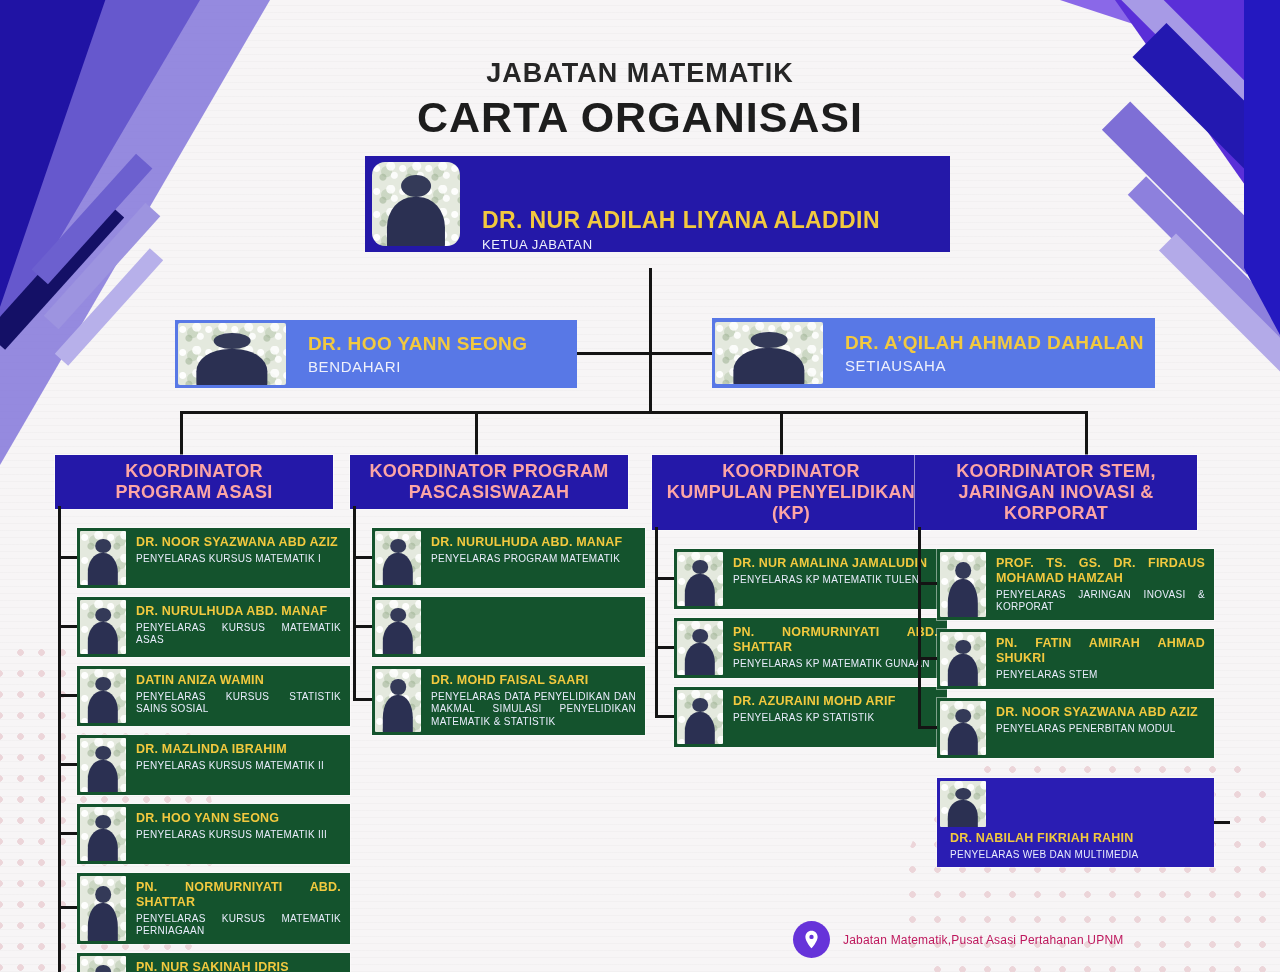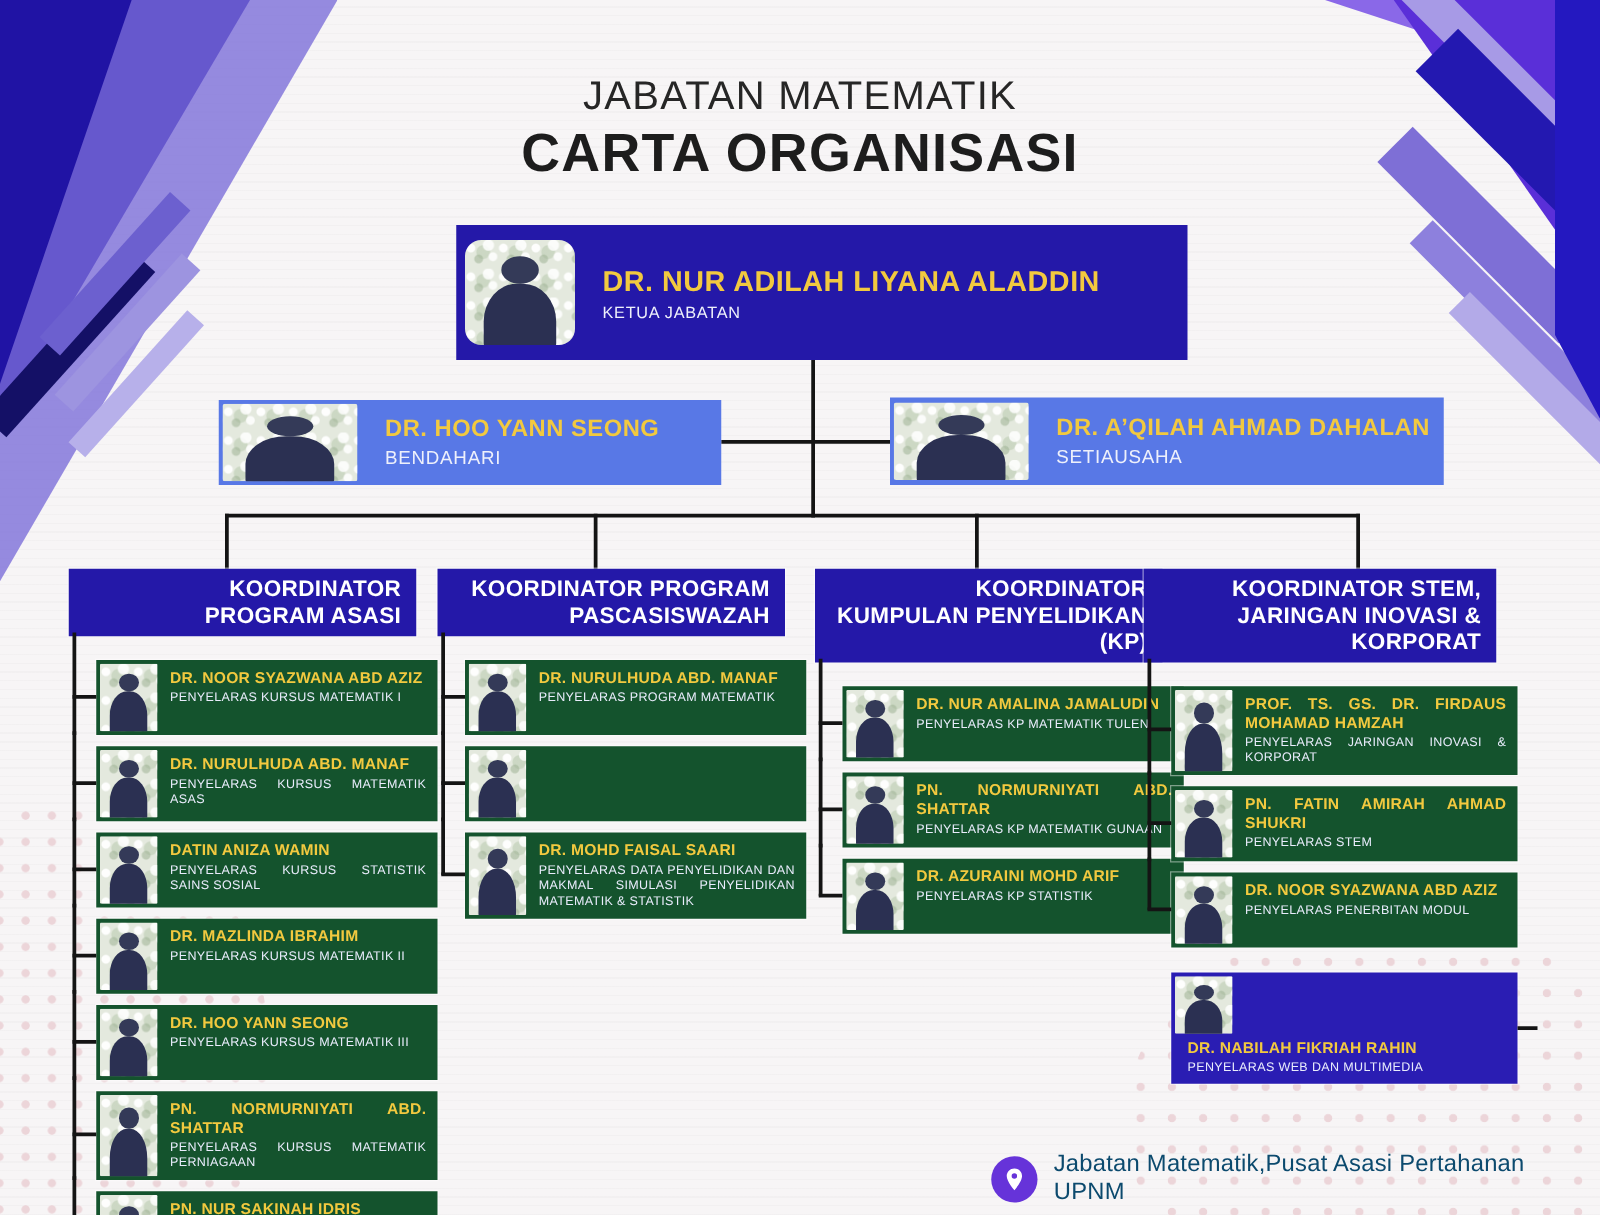--- a/index.html
+++ b/index.html
@@ -31,44 +31,44 @@
   .tr-s4{left:1104px;top:252px;width:225px;height:26px;background:#8d80dd;transform:rotate(45deg);}
   .tr-s5{left:1136px;top:306px;width:215px;height:24px;background:#b3aae8;transform:rotate(45deg);}
   .dots{position:absolute;border-radius:50%;
     background-image:radial-gradient(#ecd5d9 3px,transparent 3.6px);
     background-size:21px 21px;}
   .dots-bl{left:-95px;bottom:-70px;width:310px;height:400px;}
   .dots-br{right:-50px;bottom:-90px;width:430px;height:330px;background-size:25px 25px;}
   
   .chart{position:absolute;inset:0;z-index:2;}
   .titles{position:absolute;left:0;top:58px;width:100%;text-align:center;color:#262626;}
-  .t-dept{font-size:32px;letter-spacing:1px;font-weight:400;}
+  .t-dept{font-size:27px;letter-spacing:1px;font-weight:700;}
   .t-main{font-size:43px;font-weight:bold;letter-spacing:1px;margin-top:4px;color:#1d1d1d;}
   .card{position:absolute;display:flex;align-items:center;}
-  .head-card{left:365px;top:180px;width:585px;height:108px;background:#2418a8;padding:0;}
+  .head-card{left:365px;top:156px;width:585px;height:96px;background:#2418a8;padding:0;align-items:flex-end;}
   .head-card .photo{width:88px;height:84px;margin:6px 0 6px 7px;border-radius:13px;}
   .officer{background:#5878e6;}
   .officer-left{left:175px;top:320px;width:402px;height:68px;}
   .officer-right{left:712px;top:318px;width:443px;height:70px;}
   .officer .photo{width:108px;height:62px;margin-left:3px;border-radius:2px;}
   .cardtext{padding-left:22px;min-width:0;}
   .cname{color:#f2c93f;font-weight:bold;font-size:23px;letter-spacing:.4px;white-space:nowrap;}
   .officer .cname{font-size:19px;}
   .crole{color:#eef0fb;font-size:13px;margin-top:3px;letter-spacing:.6px;}
   .officer .crole{font-size:15px;}
   
   .line{position:absolute;background:#141414;}
   
   .col{position:absolute;top:455px;}
   .col0{left:55px;width:278px;}
   .col1c{left:350px;width:278px;}
   .col2c{left:652px;width:278px;}
   .col3c{left:915px;width:282px;}
-  .col-header{background:#2418a8;color:#ffffff;font-weight:bold;font-size:18px;line-height:1.16;
-    text-align:right;padding:6px 12px;white-space:pre-line;letter-spacing:.3px;
+  .col-header{background:#2418a8;color:#fca5a5;font-weight:bold;font-size:18px;line-height:1.16;
+    text-align:center;padding:6px 12px;white-space:pre-line;letter-spacing:.3px;
     box-shadow:0 0 0 1px rgba(255,255,255,.5);}
   .items{display:flex;flex-direction:column;gap:9px;margin-top:19px;margin-left:22px;margin-right:-17px;}
   .member{position:relative;z-index:0;display:flex;background:#14532d;min-height:54px;padding:3px;
     box-shadow:0 0 0 1px rgba(255,255,255,.45);}
   .member::before{content:"";position:absolute;z-index:-1;left:-19px;width:3px;top:-12px;
     height:calc(100% + 12px);background:#141414;}
   .member:first-child::before{top:-22px;height:calc(100% + 22px);}
   .member.v-half::before{height:calc(50% + 12px);}
   .member:first-child.v-half::before{height:calc(50% + 22px);}
   .member.v-none::before{display:none;}
@@ -90,21 +90,21 @@
     background-size:26px 23px;}
   .photo::before{content:"";position:absolute;left:50%;top:16%;width:34%;height:26%;
     transform:translateX(-50%);border-radius:50%;background:#343a58;}
   .photo::after{content:"";position:absolute;left:50%;top:42%;width:66%;height:62%;
     transform:translateX(-50%);border-radius:46% 46% 8% 8% / 58% 58% 8% 8%;background:#2b3052;}
   
   .footer{position:absolute;left:793px;top:921px;display:flex;align-items:center;gap:13px;z-index:3;}
   .pin-circle{width:37px;height:37px;border-radius:50%;background:#6633d9;display:flex;
     align-items:center;justify-content:center;flex:0 0 37px;}
   .pin-circle svg{width:21px;height:21px;}
-  .footer-text{font-size:19px;color:#0c4a6e;font-weight:500;letter-spacing:.2px;}
+  .footer-text{font-size:12px;color:#be185d;font-weight:500;letter-spacing:.2px;}
 </style>
 </head>
 <body>
 
 <div class="scanlines"></div>
 
 <div class="deco tl-navy"></div>
 <div class="deco tl-purple"></div>
 <div class="deco stripe tl-s1"></div>
 <div class="deco stripe tl-s2"></div>

